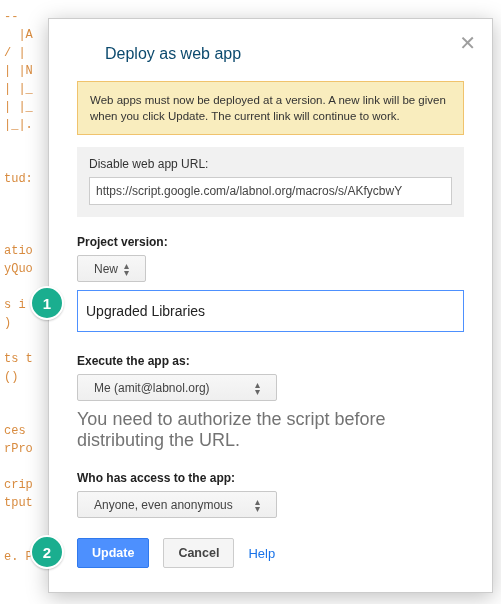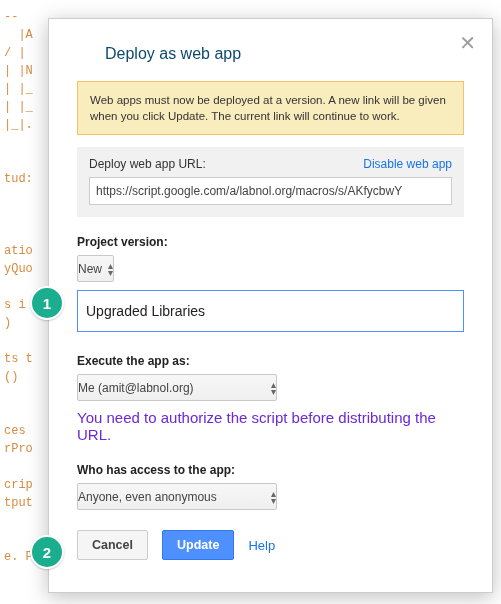--- a/index.html
+++ b/index.html
@@ -97,21 +97,21 @@
     font-weight: bold;
     color: #222;
     margin-bottom: 6px;
     display: block;
   }
   .version-row { margin-bottom: 8px; }
   .select-btn {
     display: inline-flex;
     align-items: center;
     height: 27px;
-    padding: 0 0;
+    padding: 0 16px;
     background: linear-gradient(#f7f7f7,#efefef);
     border: 1px solid #c8c8c8;
     border-radius: 2px;
     font-size: 12px;
     color: #444;
     cursor: pointer;
     gap: 6px;
   }
   .select-btn .caret {
     font-size: 9px;
@@ -125,22 +125,22 @@
     height: 42px;
     border: 1px solid #4d90fe;
     padding: 0 8px;
     font-size: 14px;
     color: #222;
     outline: none;
     margin-bottom: 22px;
   }
   .section { margin-bottom: 20px; }
   .auth-note {
-    font-size: 15px;
-    color: #6d28d9;
+    font-size: 18px;
+    color: #737373;
     margin-top: 8px;
   }
   .buttons-row {
     display: flex;
     align-items: center;
     gap: 14px;
     margin-top: 18px;
   }
   .btn {
     height: 30px;
@@ -220,22 +220,21 @@
 
 e. Please do not copy or redistribute.</div>
 
 <div class="dialog">
   <div class="close-x">✕</div>
   <div class="dialog-title">Deploy as web app</div>
 
   <div class="notice">Web apps must now be deployed at a version. A new link will be given when you click Update. The current link will continue to work.</div>
 
   <div class="url-block">
-    <span class="url-label">Deploy web app URL:</span>
-    <span class="disable-link">Disable web app</span>
+    <span class="url-label">Disable web app URL:</span>
     <input class="url-input" type="text" readonly="" value="https://script.google.com/a/labnol.org/macros/s/AKfycbwY" style="">
   </div>
 
   <div class="section" style="margin-bottom:0;">
     <span class="field-label">Project version:</span>
     <div class="version-row">
       <div class="select-btn">
         <span>New</span>
         <span class="caret">
             <span class="v-eq">▴</span>
@@ -263,20 +262,20 @@
     <div class="select-btn" style="min-width:200px;">
       <span>Anyone, even anonymous</span>
       <span class="caret" style="margin-left:auto;">
           <span class="v-eq">▴</span>
           <span class="v-eq">▾</span>
         </span>
     </div>
   </div>
 
   <div class="buttons-row">
+    <button class="btn btn-primary">Update</button>
     <button class="btn btn-default">Cancel</button>
-    <button class="btn btn-primary">Update</button>
     <span class="help-link">Help</span>
   </div>
 </div>
 
 <div class="badge badge-1">1</div>
 <div class="badge badge-2">2</div>
 
 </body></html>

